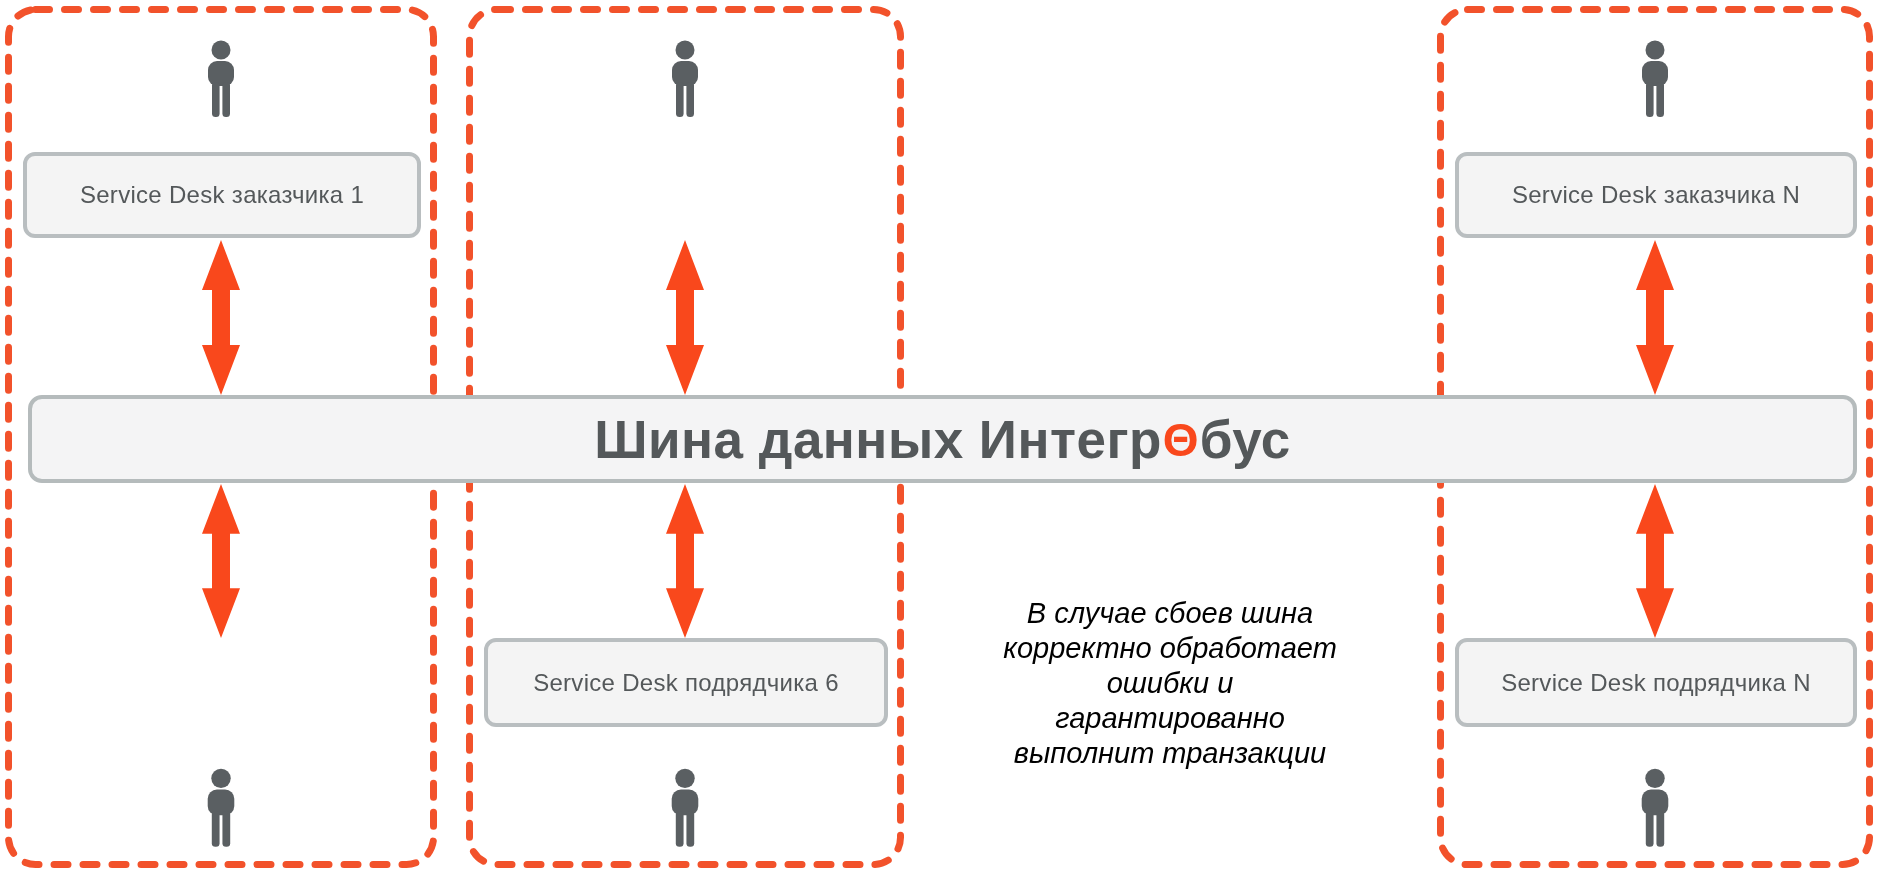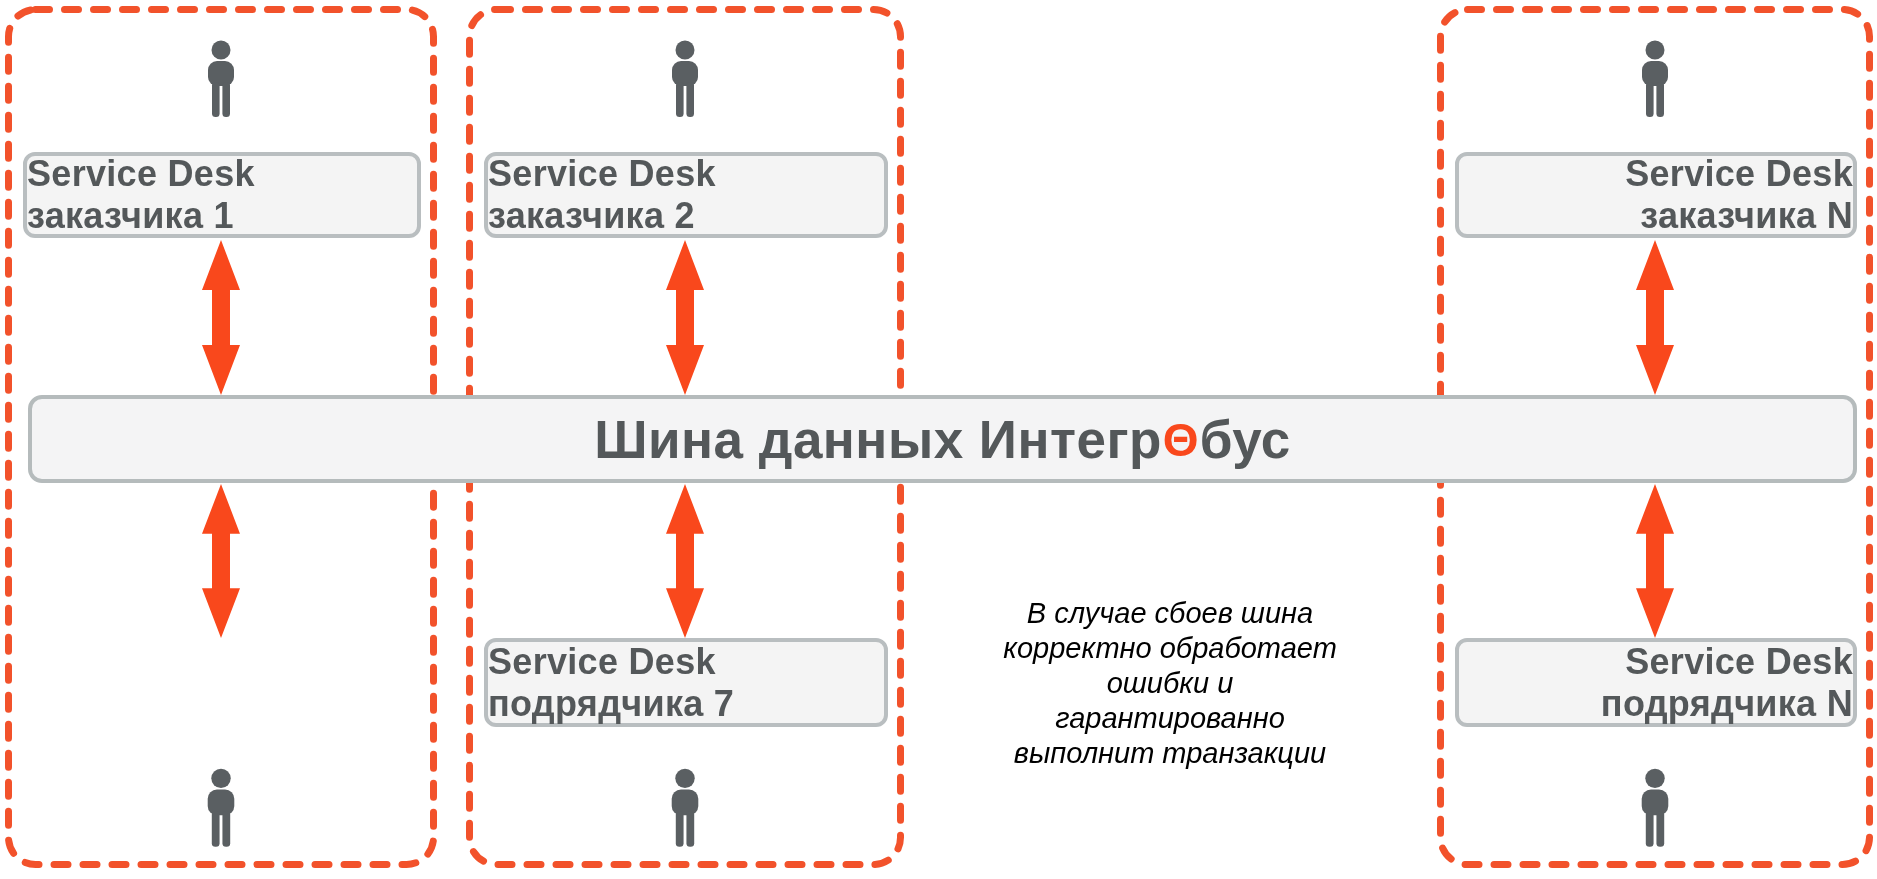--- a/index.html
+++ b/index.html
@@ -25,21 +25,21 @@
   .person{position:absolute;left:50%;transform:translateX(-50%);color:var(--person-gray);}
   .person.top{top:34px;}
   .person.bottom{top:762px;}
   .sd-box{
     position:absolute;left:18px;right:16px;height:86px;
     background:var(--box-fill);
     border:4px solid var(--box-border);
     border-radius:12px;
     box-sizing:border-box;
     display:flex;align-items:center;justify-content:center;
-    font-weight:bold;font-size:36px;letter-spacing:.3px;
+    font-weight:normal;font-size:24px;letter-spacing:.3px;
     color:var(--text-gray);
     z-index:2;
   }
   .sd-box.top{top:146px;}
   .sd-box.bottom{top:632px;height:89px;}
   .arrow{position:absolute;left:50%;transform:translateX(-50%);width:40px;height:155px;z-index:2;}
   .arrow.top{top:234px;}
   .arrow.bottom{top:478px;height:154px;}
   .arrow svg{display:block;width:100%;height:100%;}
   .arrow polygon{fill:var(--accent);}
@@ -120,35 +120,32 @@
       <rect x="3.5" y="3.5" width="431" height="855" rx="27"></rect>
     </svg>
     <span class="person top">
       <svg width="45" height="78" viewBox="0 0 44 78">
         <circle cx="22" cy="10" r="9.5"></circle>
         <rect x="9" y="21" width="26" height="25" rx="9"></rect>
         <rect x="13" y="42" width="7.6" height="35" rx="3.5"></rect>
         <rect x="23.4" y="42" width="7.6" height="35" rx="3.5"></rect>
       </svg>
     </span>
-    <div class="sd-box top">
-      <span>Service Desk заказчика 2</span>
-    </div>
     <span class="arrow top">
       <svg viewBox="0 0 40 155" preserveAspectRatio="none">
         <polygon points="20,0 1,50 11,50 11,105 1,105 20,155 39,105 29,105 29,50 39,50"></polygon>
       </svg>
     </span>
     <span class="arrow bottom">
       <svg viewBox="0 0 40 155" preserveAspectRatio="none">
         <polygon points="20,0 1,50 11,50 11,105 1,105 20,155 39,105 29,105 29,50 39,50"></polygon>
       </svg>
     </span>
     <div class="sd-box bottom">
-      <span>Service Desk подрядчика 7</span>
+      <span>Service Desk подрядчика 6</span>
     </div>
     <span class="person bottom">
       <svg width="45" height="80" viewBox="0 0 44 78">
         <circle cx="22" cy="10" r="9.5"></circle>
         <rect x="9" y="21" width="26" height="25" rx="9"></rect>
         <rect x="13" y="42" width="7.6" height="35" rx="3.5"></rect>
         <rect x="23.4" y="42" width="7.6" height="35" rx="3.5"></rect>
       </svg>
     </span>
   </div>

